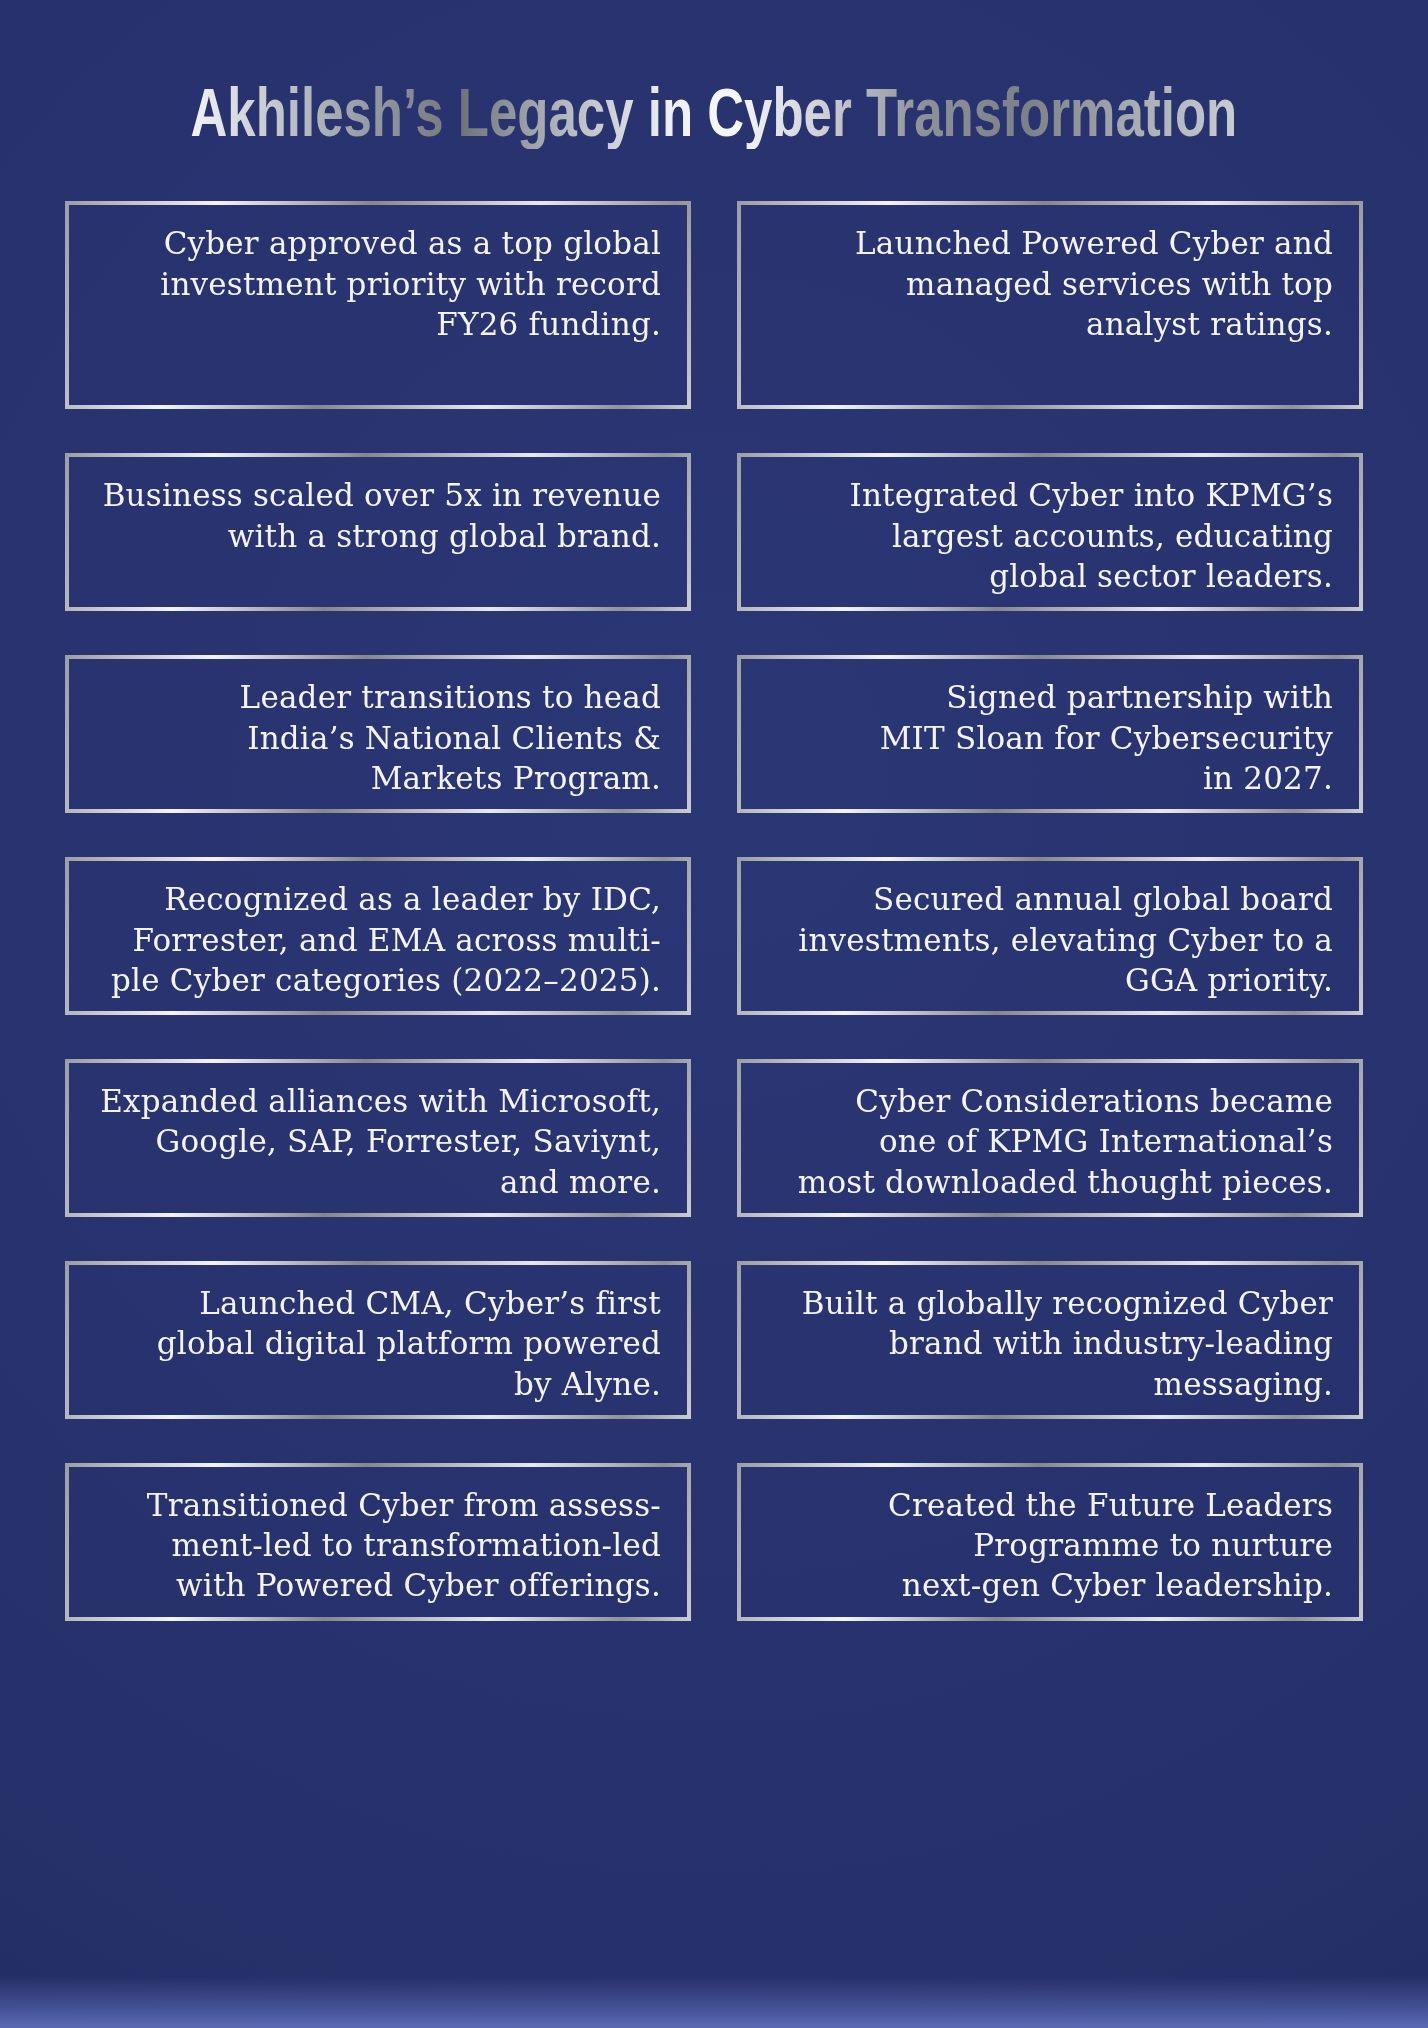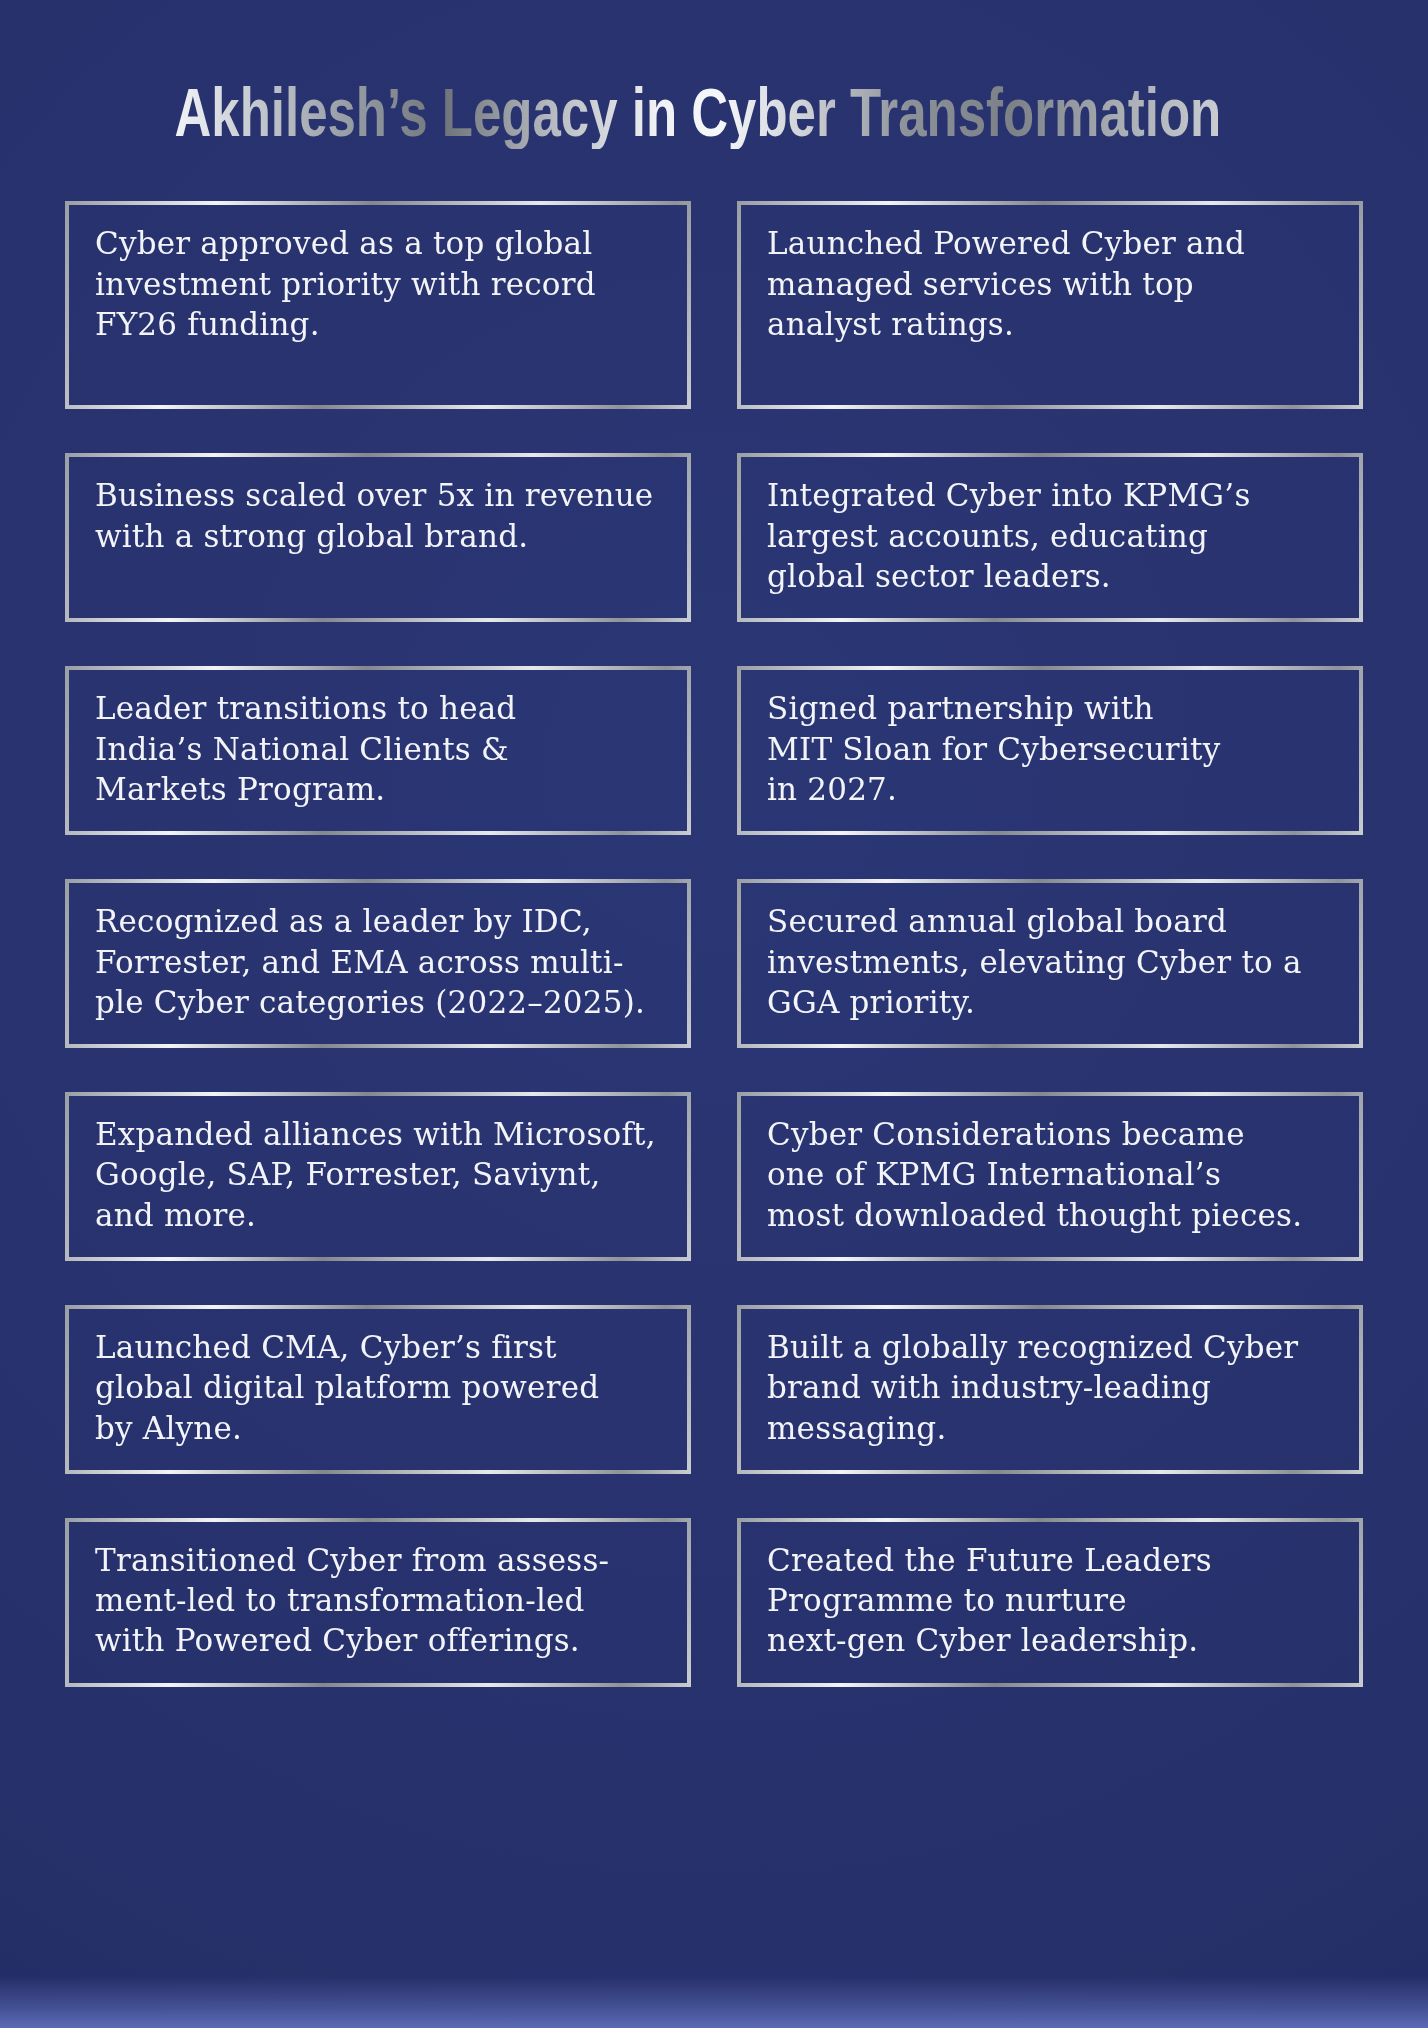--- a/index.html
+++ b/index.html
@@ -10,20 +10,21 @@
     width: 1428px;
     height: 2028px;
     position: relative;
     overflow: hidden;
     background:
       radial-gradient(130% 95% at 50% 38%, #2b3675 0%, #27316c 55%, #202a5e 100%);
     font-family: "DejaVu Serif", serif;
   }
   .page-header {
     padding-top: 76px;
+    text-align: center;
   }
   .page-title {
     display: inline-block;
     margin: 0;
     font-family: "Liberation Sans", sans-serif;
     font-weight: 700;
     font-size: 68px;
     line-height: 1.08;
     letter-spacing: 0px;
     transform: scaleX(0.75);
@@ -43,22 +44,23 @@
     grid-template-columns: 1fr 1fr;
     column-gap: 46px;
     row-gap: 44px;
   }
   .card {
     border: 4px solid;
     border-image: linear-gradient(105deg,
       #9ba0a7 0%, #f2f4f6 22%, #83888f 45%,
       #e6e9ec 70%, #8e939a 90%, #c8ccd1 100%) 1;
     min-height: 155px;
-    padding: 18px 26px 22px 26px;
+    padding: 18px 26px 11px 26px;
     box-sizing: border-box;
+    text-align: right;
   }
   .card.tall {
     min-height: 208px;
   }
   .card-text {
     margin: 0;
     color: #f3f4f8;
     font-size: 31px;
     line-height: 1.3;
     letter-spacing: 0.2px;

